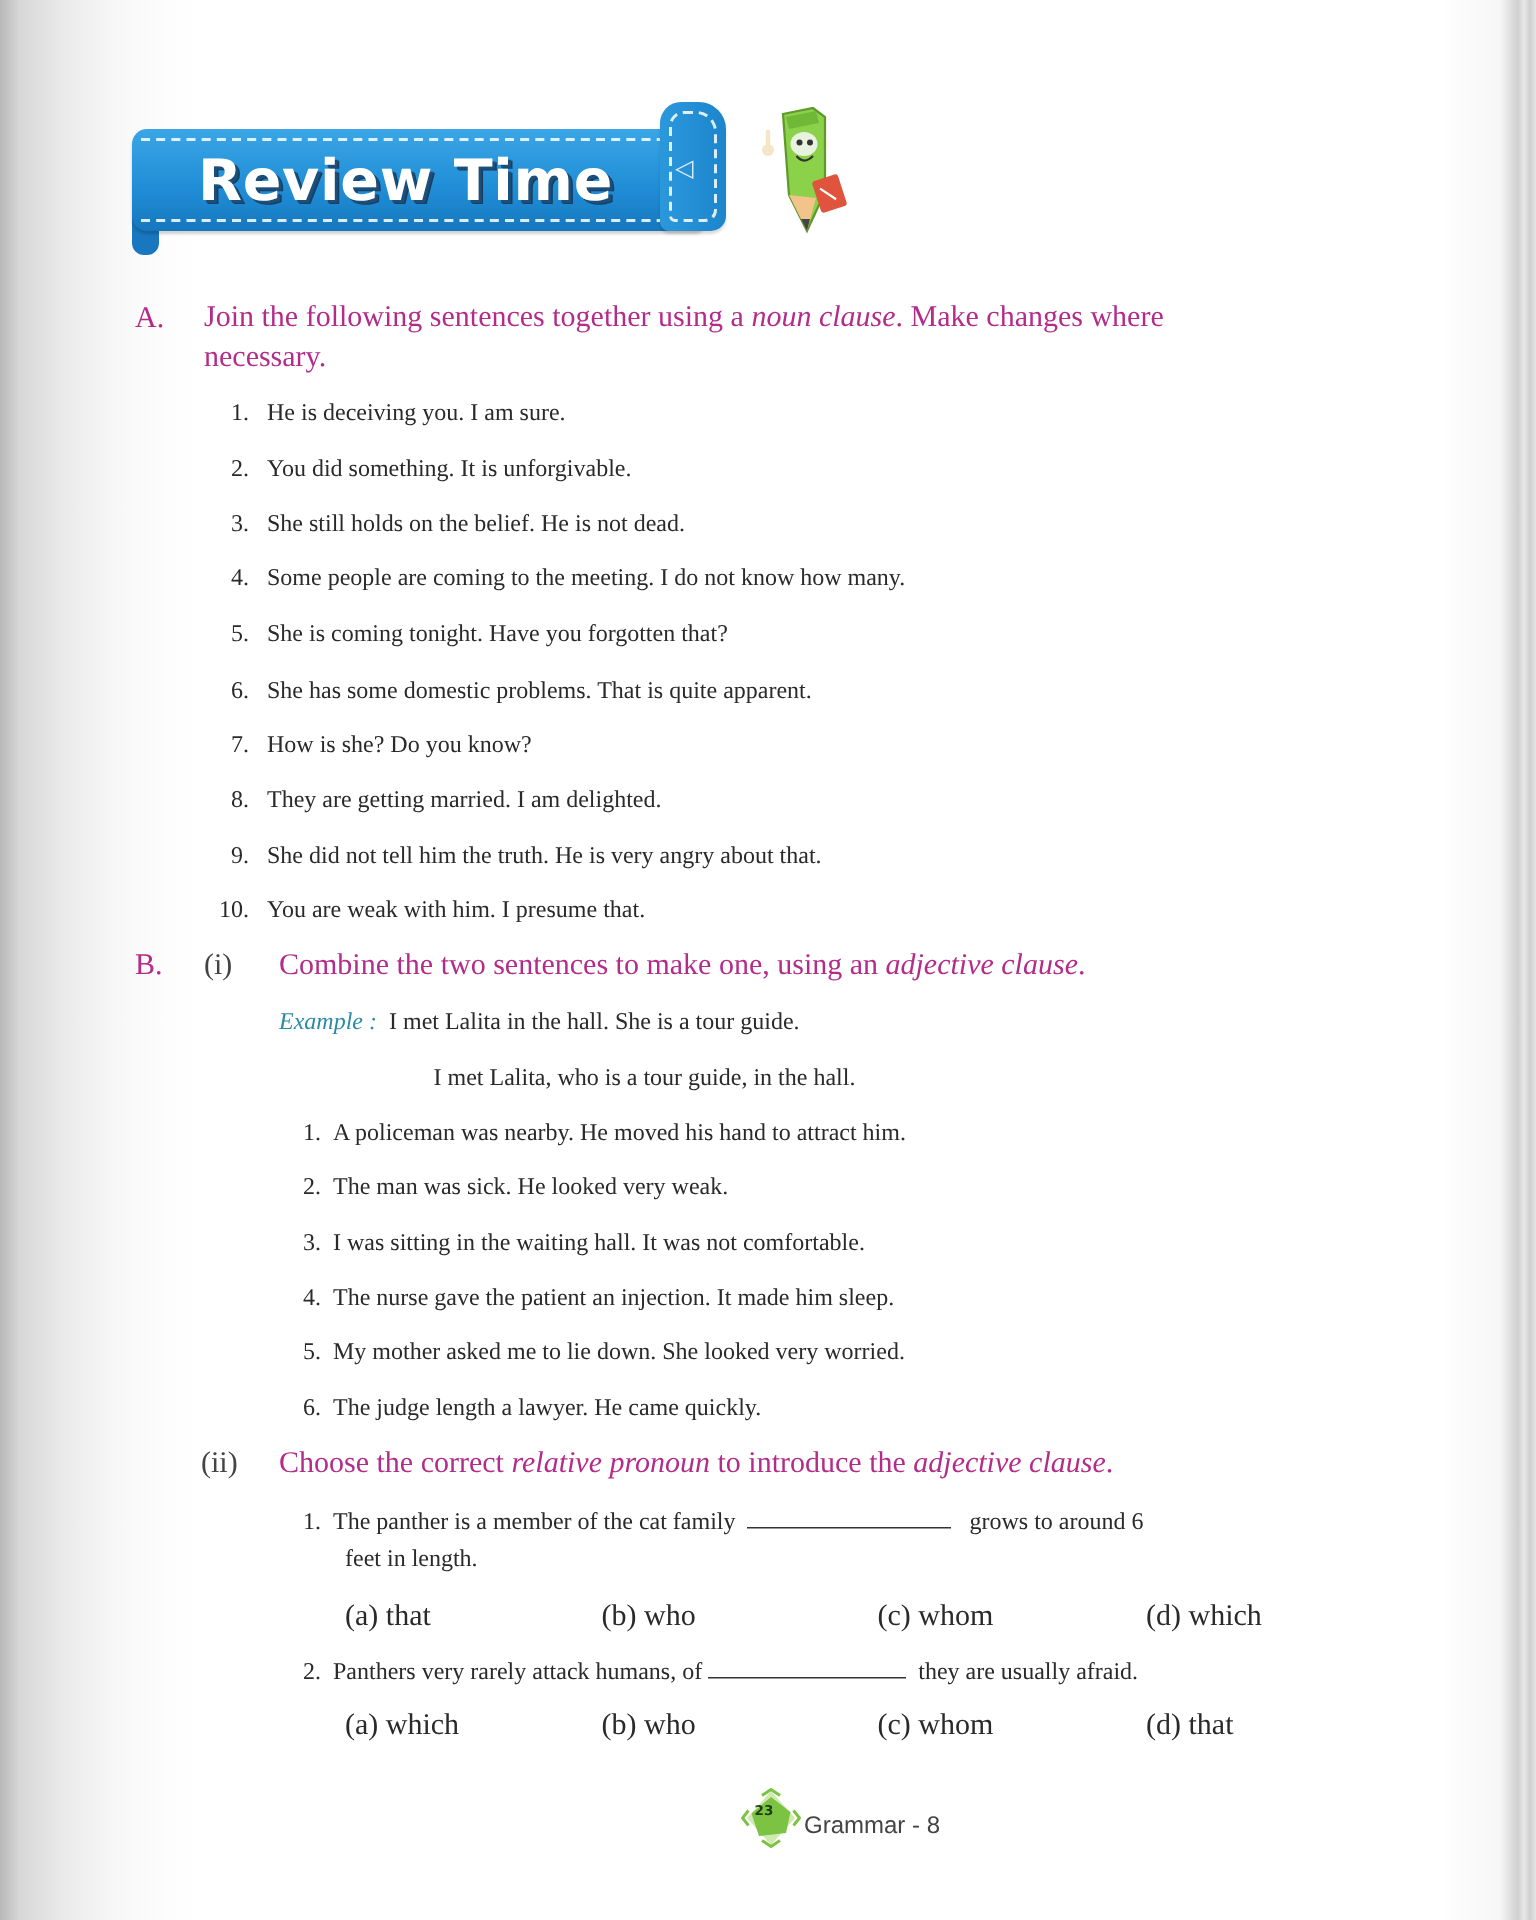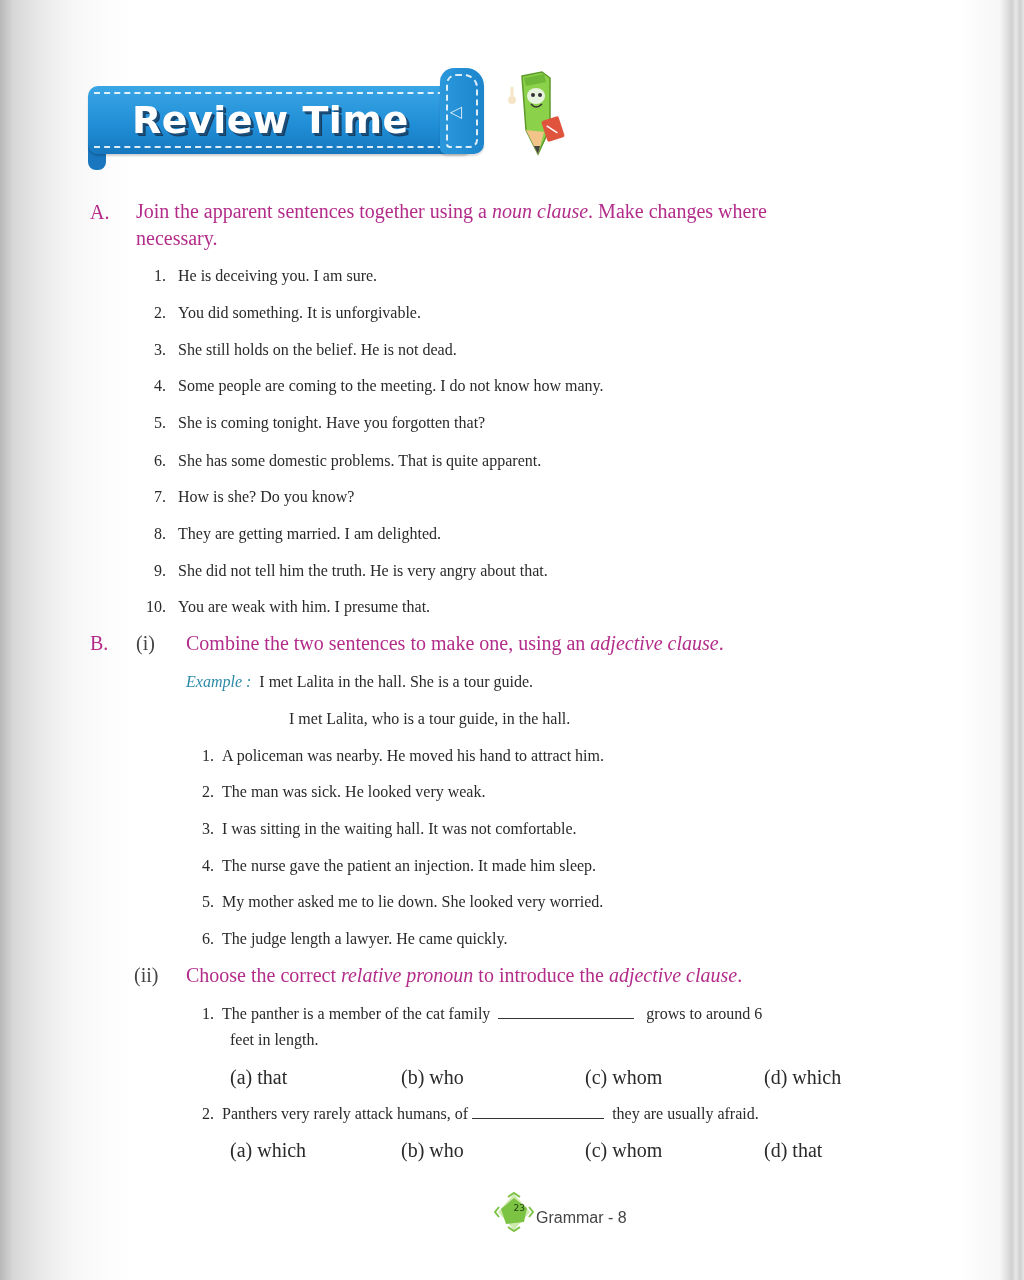--- a/index.html
+++ b/index.html
@@ -74,22 +74,22 @@
   .example-label { color: #2a8aa8; font-style: italic; }
   .blank { display: inline-block; width: 136px; border-bottom: 1.5px solid #333; height: 18px; vertical-align: baseline; }
   .opt { position: absolute; font-size: 20px; color: #2a2a2a; white-space: nowrap; }
 
   
   .footer { position: absolute; left: 488px; top: 1186px; width: 140px; height: 50px; }
   .footer .badge {
     position: absolute; left: 6px; top: 6px; width: 40px; height: 40px;
   }
   .footer .pagenum {
-    position: absolute; left: 15px; top: 17px; width: 22px; text-align: right;
-    font-family: "DejaVu Sans", sans-serif; font-weight: normal; font-size: 9px; color: #1d3d12;
+    position: absolute; left: 15px; top: 17px; width: 22px; text-align: left;
+    font-family: "DejaVu Sans", sans-serif; font-weight: bold; font-size: 9px; color: #1d3d12;
   }
   .footer .book {
     position: absolute; left: 48px; top: 23px;
     font-family: "Liberation Sans", sans-serif; font-size: 16px; color: #444;
   }
 </style>
 </head>
 <body>
 
 <div class="page">
@@ -113,21 +113,21 @@
     <path d="M26 62 L38 86 L44 64 Z" fill="#f3c48a"></path>
     <path d="M34 78 L38 86 L40 78 Z" fill="#444"></path>
     <rect x="44" y="50" width="18" height="22" rx="2" fill="#e0533d" transform="rotate(-18 53 61)"></rect>
     <path d="M48 56 L56 66" stroke="#fff" stroke-width="1.5" transform="rotate(-18 53 61)"></path>
     <circle cx="12" cy="32" r="4" fill="#f4e6c6"></circle>
     <path d="M12 28 L12 20" stroke="#f4e6c6" stroke-width="3" stroke-linecap="round"></path>
   </svg>
 
   <div class="label" style="left:90px; top:201px;">A.</div>
   <div class="instr" style="left:136px; top:198px; width:802px; text-align:justify;">
-    <span>Join the apparent sentences together using a </span><i>noun clause</i><span>. Make changes where</span><br>
+    <span>Join the following sentences together using a </span><i>noun clause</i><span>. Make changes where</span><br>
     <span>necessary.</span>
   </div>
 
   <div class="item" style="left:140px; top:264px;"><span class="num" style="width:26px">1.</span>&nbsp;&nbsp;&nbsp;<span>He is deceiving you. I am sure.</span></div>
   <div class="item" style="left:140px; top:301px;"><span class="num" style="width:26px">2.</span>&nbsp;&nbsp;&nbsp;<span>You did something. It is unforgivable.</span></div>
   <div class="item" style="left:140px; top:338px;"><span class="num" style="width:26px">3.</span>&nbsp;&nbsp;&nbsp;<span>She still holds on the belief. He is not dead.</span></div>
   <div class="item" style="left:140px; top:374px;"><span class="num" style="width:26px">4.</span>&nbsp;&nbsp;&nbsp;<span>Some people are coming to the meeting. I do not know how many.</span></div>
   <div class="item" style="left:140px; top:411px;"><span class="num" style="width:26px">5.</span>&nbsp;&nbsp;&nbsp;<span>She is coming tonight. Have you forgotten that?</span></div>
   <div class="item" style="left:140px; top:449px;"><span class="num" style="width:26px">6.</span>&nbsp;&nbsp;&nbsp;<span>She has some domestic problems. That is quite apparent.</span></div>
   <div class="item" style="left:140px; top:485px;"><span class="num" style="width:26px">7.</span>&nbsp;&nbsp;&nbsp;<span>How is she? Do you know?</span></div>

